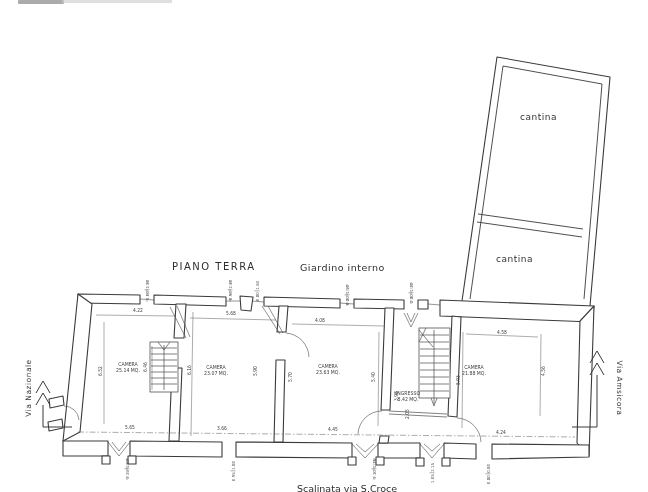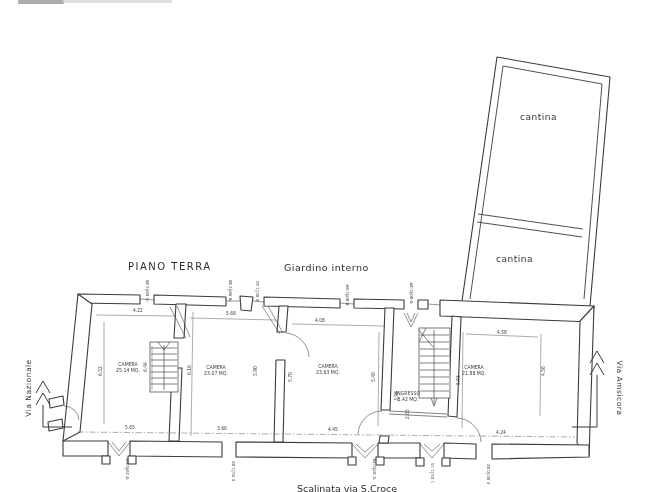--- a/index.html
+++ b/index.html
@@ -1,21 +1,21 @@
 <!DOCTYPE html>
 <html><head>
 <meta charset="utf-8">
 <style>
   html,body{margin:0;padding:0;background:#ffffff;}
   .page{position:relative;width:648px;height:492px;background:#fff;overflow:hidden;
         font-family:"DejaVu Sans",sans-serif;color:#3a3a3a;border-right:1px solid #ececec;}
   .abs{position:absolute;}
   svg{position:absolute;left:0;top:0;}
   .label{position:absolute;white-space:nowrap;color:#333;}
-  .title{font-size:10px;letter-spacing:1.5px;color:#2e2e2e;}
+  .title{font-size:10px;letter-spacing:1.5px;color:#2e2e2e;margin-left:44px;}
   .garden{font-size:9.5px;letter-spacing:.5px;color:#2e2e2e;}
   .cantina{font-size:9px;letter-spacing:.5px;color:#333;}
   .street{font-size:7.5px;letter-spacing:.5px;color:#3a3a3a;}
   .scalinata{font-size:9.5px;color:#2e2e2e;}
   .roomlbl{position:absolute;text-align:center;font-size:8px;line-height:1.25;color:#3d3d3d;
            transform:translate(-50%,-50%) scale(.58);white-space:nowrap;}
   .dim{position:absolute;font-size:8px;color:#414141;white-space:nowrap;}
   .pair{position:absolute;display:flex;align-items:center;gap:2px;font-size:8px;color:#474747;white-space:nowrap;}
   .pair .tick{width:1px;height:10px;background:#5a5a5a;}
   .smudge1{left:18px;top:0;width:46px;height:4px;background:#8f8f8f;opacity:.75;border-radius:1px;}
@@ -142,21 +142,21 @@
       <path d="M43,405 L43,427 L72,427"></path>
     </g>
     <g stroke="#3b3b3b" stroke-width="1" fill="none">
       <path d="M590,363 L597,351 L604,363"></path>
       <path d="M590,375 L597,363 L604,375"></path>
       <path d="M597,375 L597,427 L572,427"></path>
     </g>
   </svg>
 
   <div class="label title abs" style="left:128px;top:261px;">PIANO TERRA</div>
-  <div class="label garden abs" style="left:284px;top:262px;">Giardino interno</div>
+  <div class="label garden abs" style="left:300px;top:262px;">Giardino interno</div>
   <div class="label cantina abs" style="left:520px;top:112px;">cantina</div>
   <div class="label cantina abs" style="left:496px;top:254px;">cantina</div>
   <div class="label street abs" style="left:28px;top:388px;transform:translate(-50%,-50%) rotate(-90deg);">Via Nazionale</div>
   <div class="label street abs" style="left:619px;top:388px;transform:translate(-50%,-50%) rotate(90deg);">Via Amsicora</div>
   <div class="label scalinata abs" style="left:297px;top:483px;">Scalinata via S.Croce</div>
 
   <div class="roomlbl" style="left:128px;top:368px;">
     <div>CAMERA</div>
     <div>25.14 MQ.</div>
   </div>

